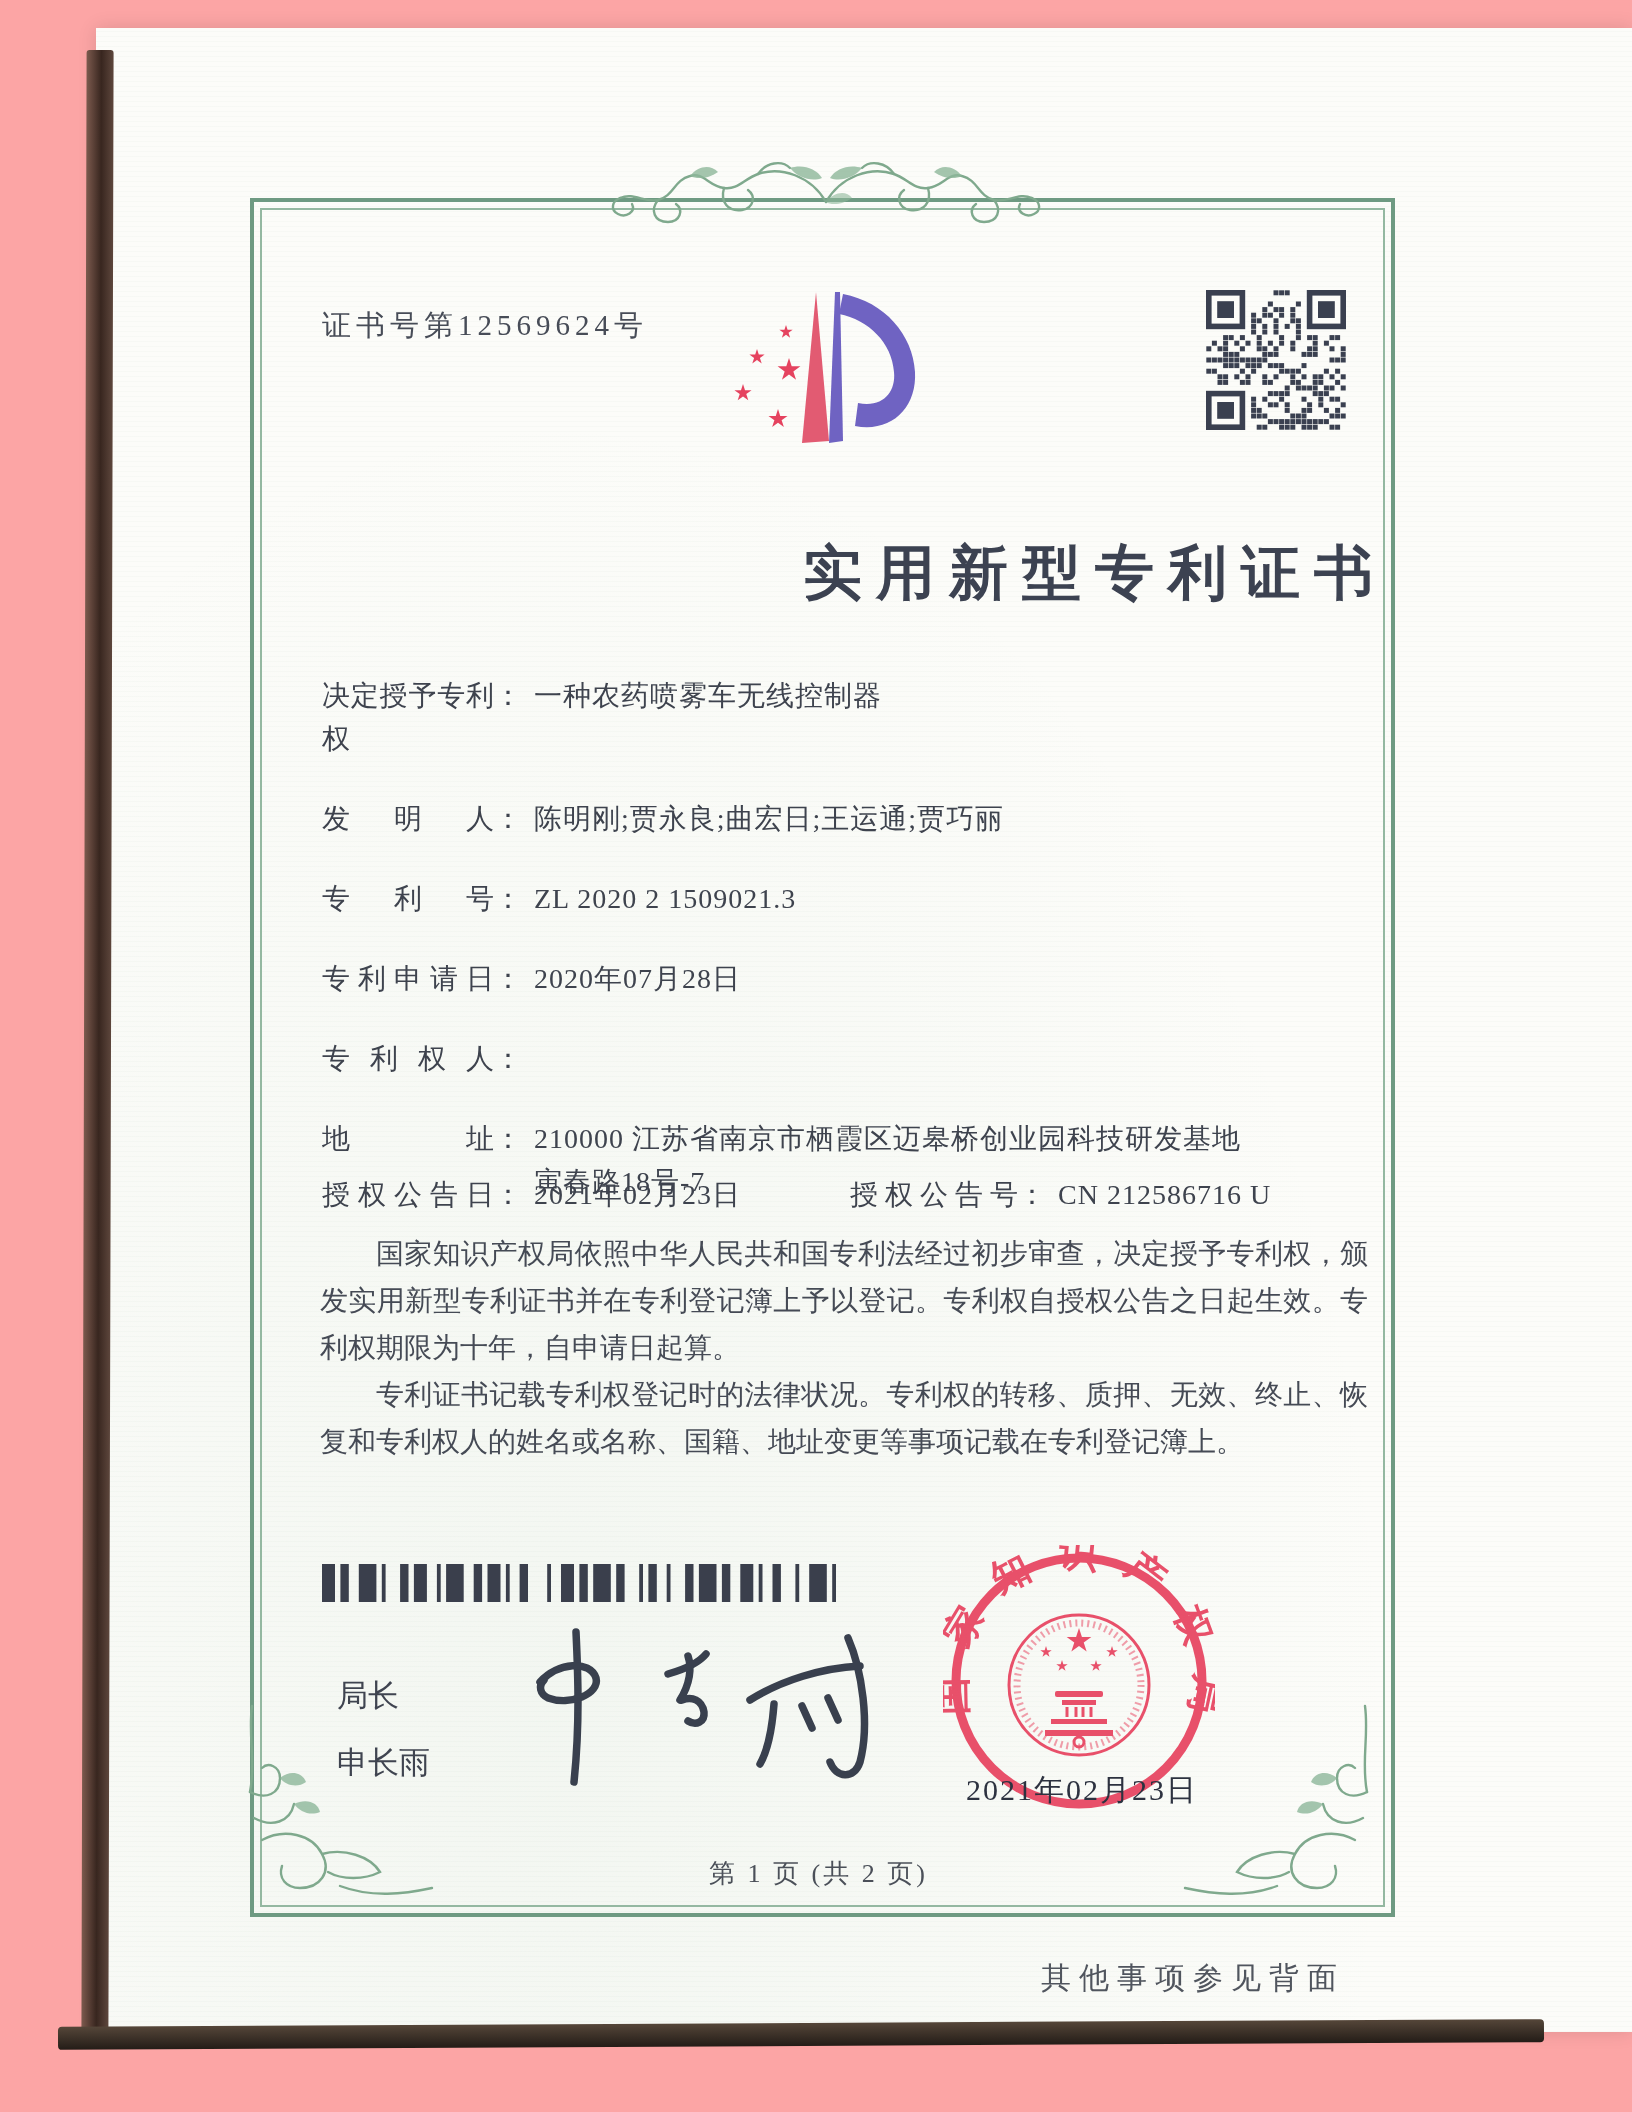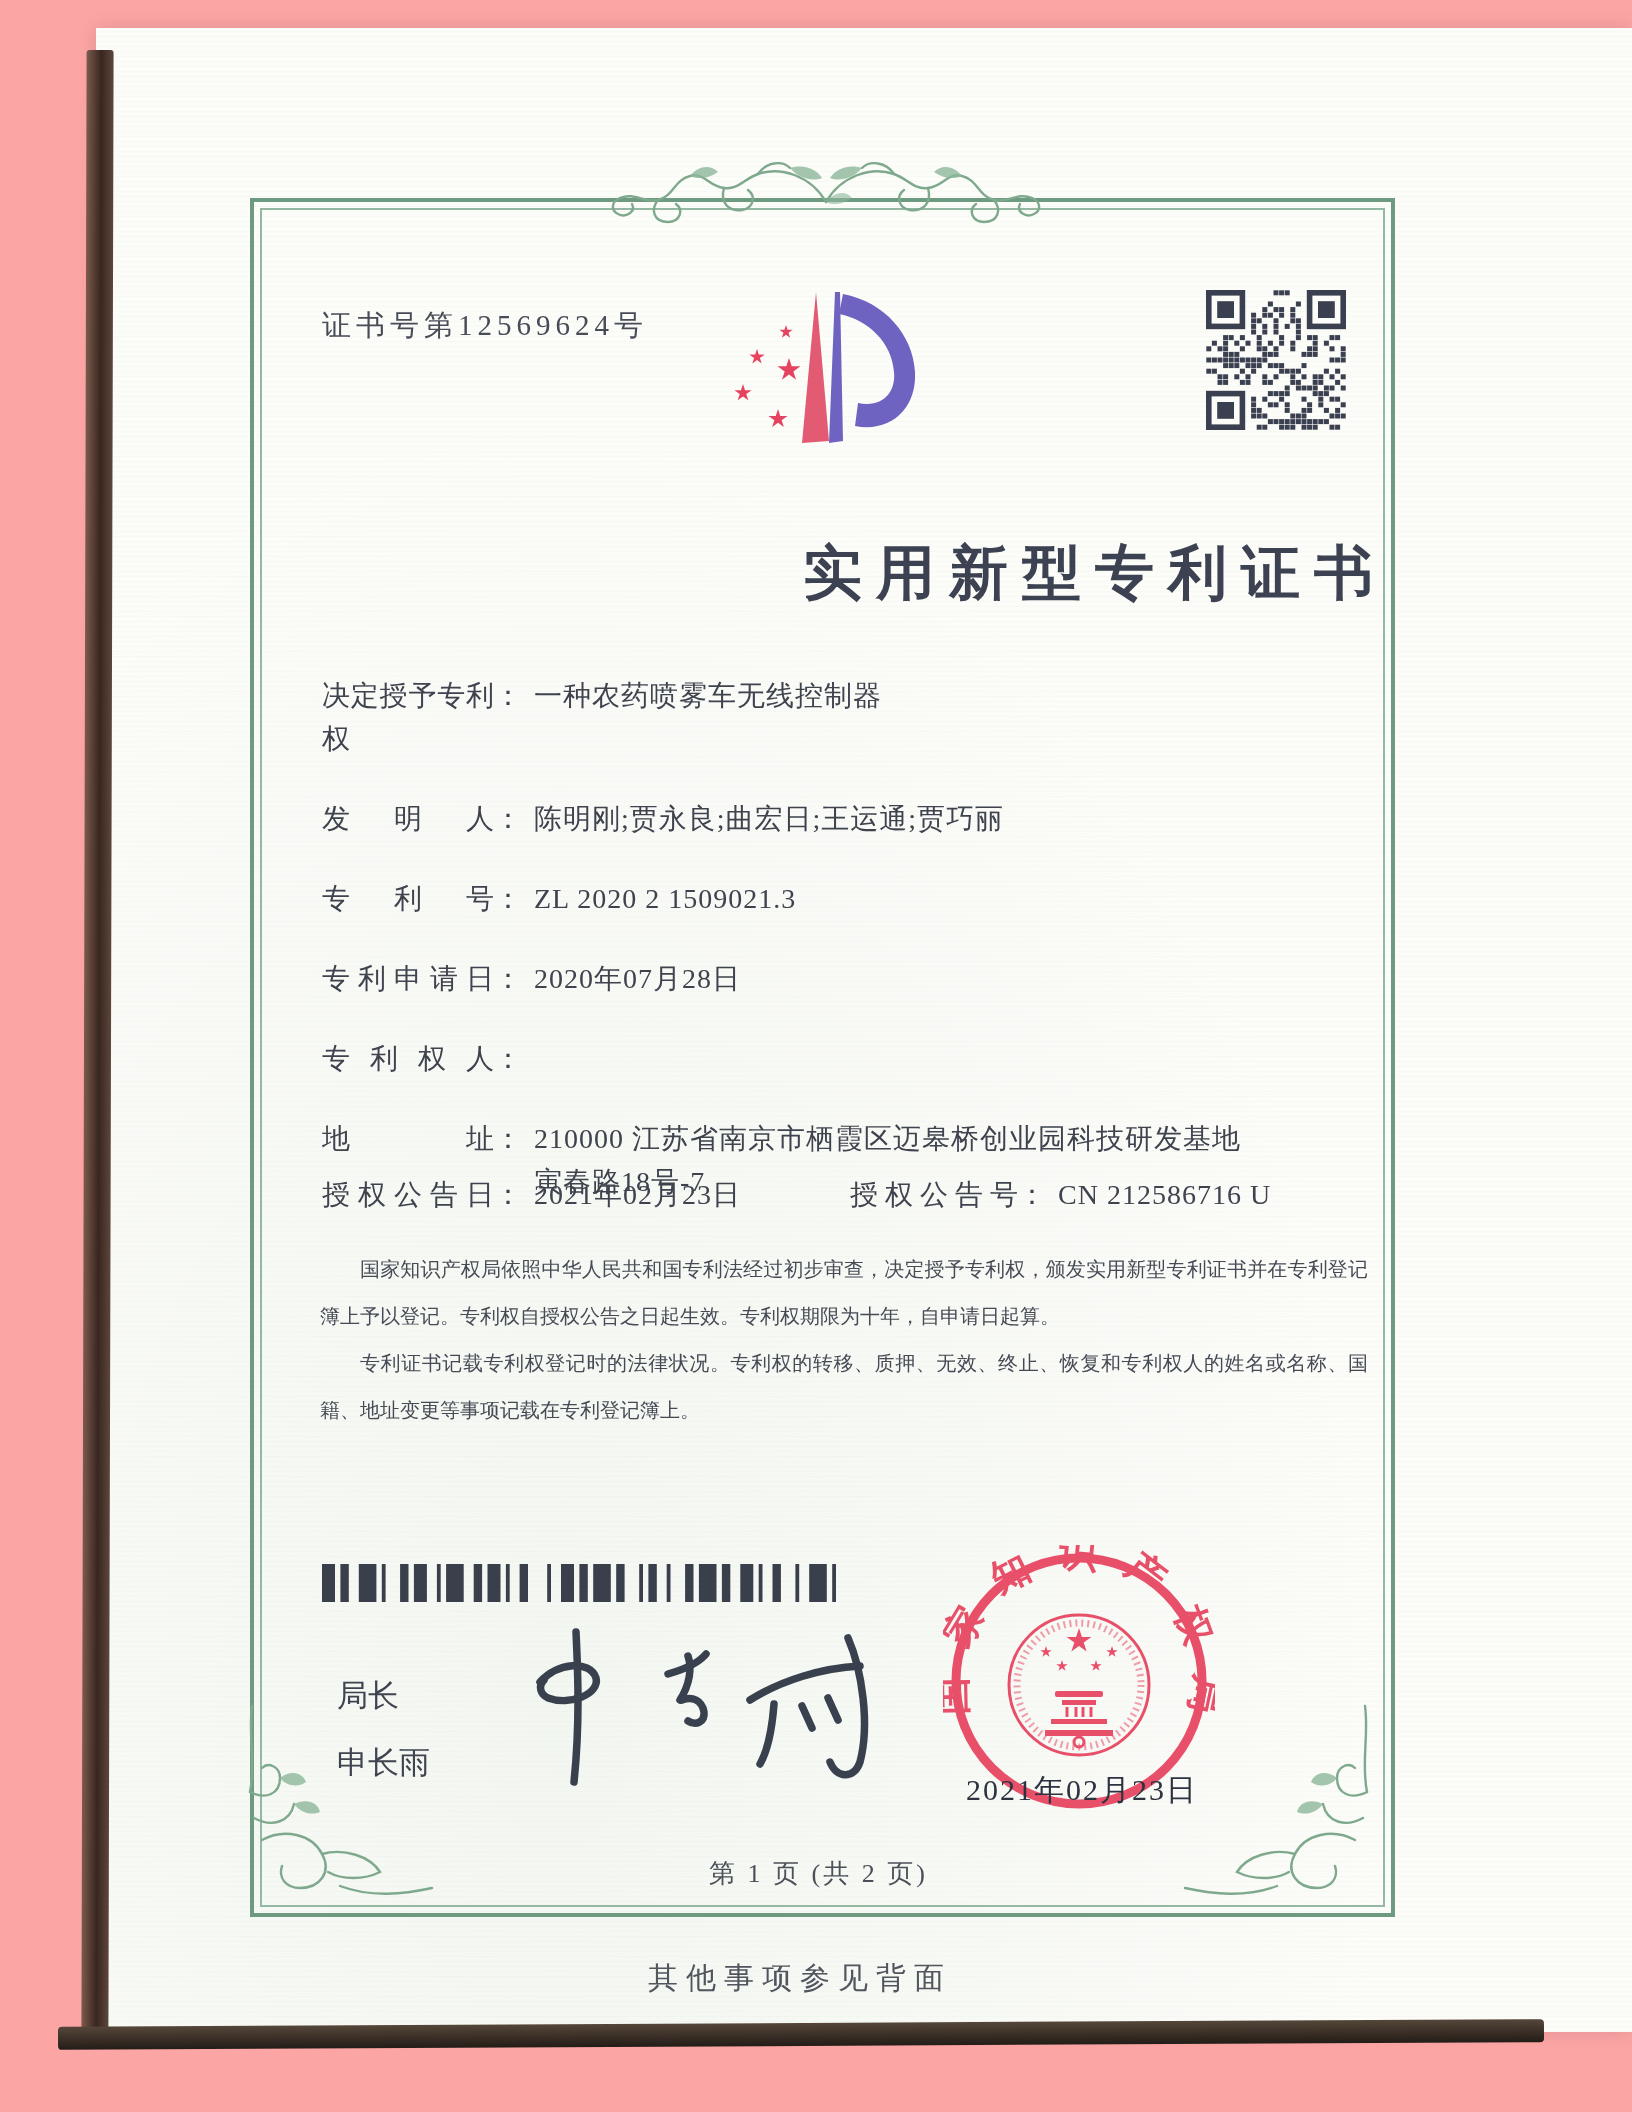--- a/index.html
+++ b/index.html
@@ -29,36 +29,36 @@
   .frow{display:flex;margin-bottom:37px;}
   .flabel{flex:none;width:172px;text-align:justify;text-align-last:justify;}
   .fcolon{flex:none;padding-right:12px;}
   .fvalue{white-space:pre-line;letter-spacing:1px;}
 
   .grant{position:absolute;left:322px;top:1176px;font-size:28px;color:#3e434e;width:1064px;}
   .grant .left{display:flex;}
   .grant .right{position:absolute;left:528px;top:0;display:flex;align-items:center;}
   .grant .rlabel{flex:none;width:168px;text-align:justify;text-align-last:justify;}
 
-  .paras{position:absolute;left:320px;top:1230px;width:1048px;font-size:20px;line-height:47px;
-     text-align:justify;color:#454a55;margin-top:16px;}
+  .paras{position:absolute;left:320px;top:1230px;width:1048px;font-size:28px;line-height:47px;
+     text-align:justify;color:#454a55;}
   .paras p{margin:0;text-indent:2em;}
 
   .barcode{position:absolute;left:322px;top:1564px;}
 
   .signer{position:absolute;left:337px;top:1662px;font-size:31px;line-height:67px;color:#3f4450;
      font-family:Liberation Sans, sans-serif;}
   .sig{position:absolute;left:492px;top:1604px;}
 
   .seal{position:absolute;left:943px;top:1545px;}
   .seal-date{position:absolute;left:966px;top:1770px;font-size:30px;letter-spacing:2px;color:#2d3240;}
 
   .pageinfo{position:absolute;left:250px;top:1856px;width:1137px;text-align:center;
      font-size:26px;letter-spacing:3px;color:#4b5059;}
-  .backnote{position:absolute;left:255px;top:1958px;width:1090px;text-align:center;
+  .backnote{position:absolute;left:255px;top:1958px;width:1090px;text-align:right;
      font-size:30px;letter-spacing:8px;color:#50555e;}
 </style>
 </head>
 <body>
 
 <svg width="0" height="0" style="position:absolute" aria-hidden="true">
   <defs>
     <path id="star5" d="M0,-1 L0.225,-0.309 L0.951,-0.309 L0.363,0.118 L0.588,0.809 L0,0.382 L-0.588,0.809 L-0.363,0.118 L-0.951,-0.309 L-0.225,-0.309 Z"></path>
   </defs>
 </svg>

